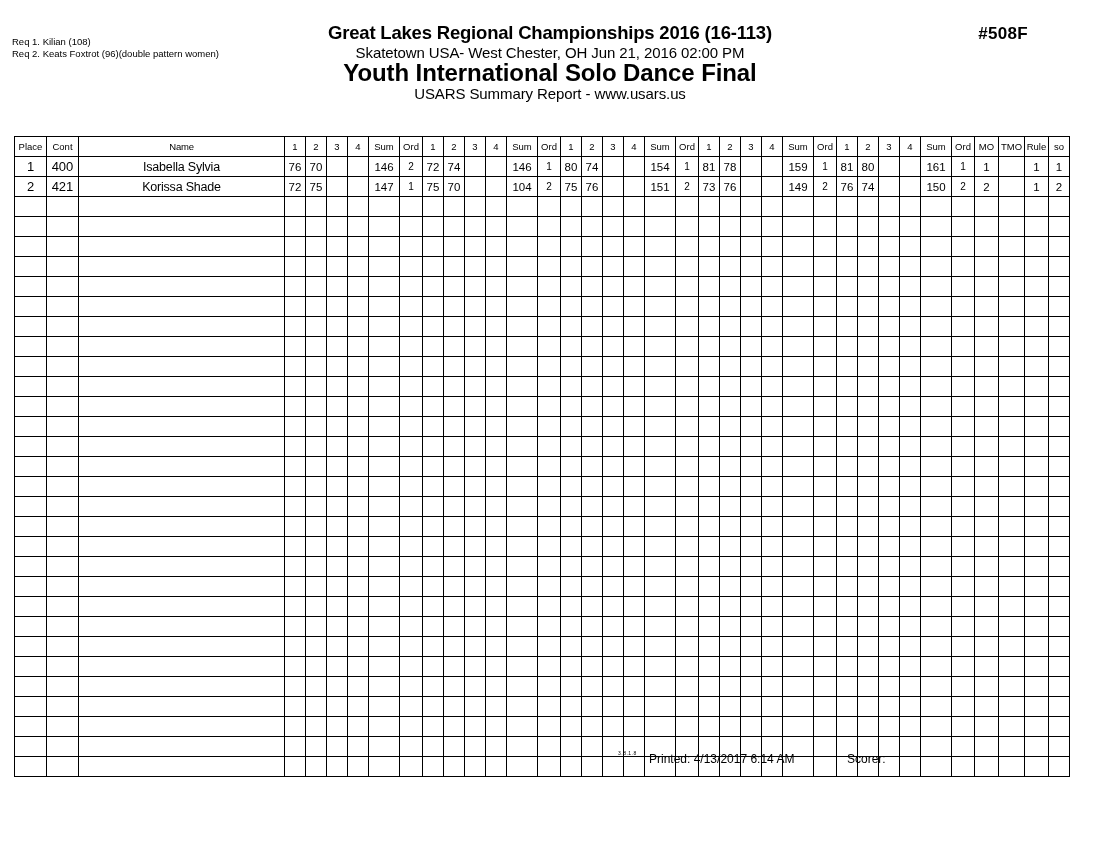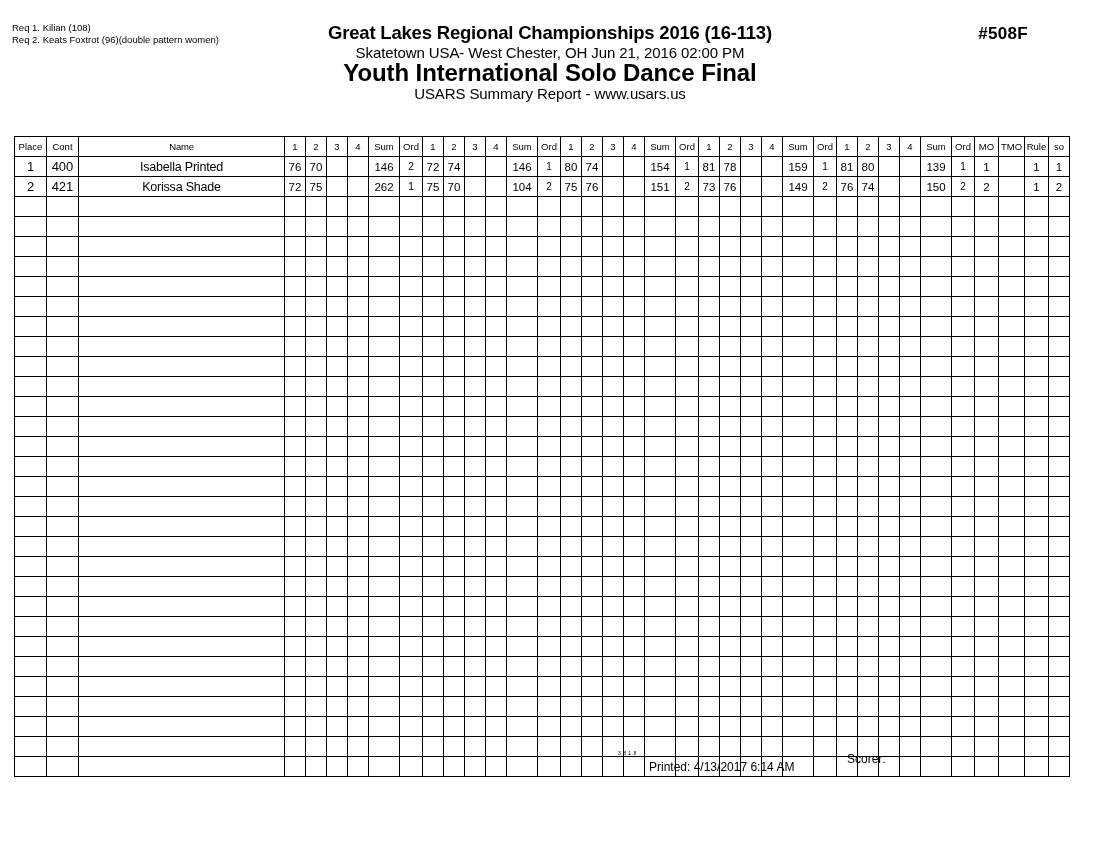--- a/index.html
+++ b/index.html
@@ -13,21 +13,21 @@
     font-family: "Liberation Sans", sans-serif;
     color: #000000;
     position: relative;
     overflow: hidden;
   }
 
   
   #req-block {
     position: absolute;
     left: 12px;
-    top: 22px;
+    top: 36px;
     font-size: 9.5px;
     line-height: 12px;
     white-space: nowrap;
   }
 
   
   #header {
     position: absolute;
     left: 0;
     top: 22px;
@@ -185,21 +185,20 @@
     font-size: 5px;
     letter-spacing: 0.5px;
     color: #000;
   }
   #printed-text {
     position: absolute;
     left: 649px;
     top: 4px;
     font-size: 12px;
     white-space: nowrap;
-    margin-top: 8px;
   }
   #scorer-text {
     position: absolute;
     left: 847px;
     top: 4px;
     font-size: 12px;
     white-space: nowrap;
   }
 </style>
 </head>
@@ -304,21 +303,21 @@
       <td class="tail">MO</td>
       <td class="tail">TMO</td>
       <td class="tail">Rule</td>
       <td class="tail">so</td>
     </tr>
   </tbody>
   <tbody id="rows-body">
       <tr class="data-row">
         <td class="place">1</td>
         <td class="cont">400</td>
-        <td class="name">Isabella Printed</td>
+        <td class="name">Isabella Sylvia</td>
         <td class="score">76</td>
         <td class="score">70</td>
         <td class="score"></td>
         <td class="score"></td>
         <td class="sum">146</td>
         <td class="ord">2</td>
         <td class="score">72</td>
         <td class="score">74</td>
         <td class="score"></td>
         <td class="score"></td>
@@ -333,36 +332,36 @@
         <td class="score">81</td>
         <td class="score">78</td>
         <td class="score"></td>
         <td class="score"></td>
         <td class="sum">159</td>
         <td class="ord">1</td>
         <td class="score">81</td>
         <td class="score">80</td>
         <td class="score"></td>
         <td class="score"></td>
-        <td class="sum">139</td>
+        <td class="sum">161</td>
         <td class="ord">1</td>
         <td class="tail">1</td>
         <td class="tail"></td>
         <td class="tail">1</td>
         <td class="tail">1</td>
       </tr>
       <tr class="data-row">
         <td class="place">2</td>
         <td class="cont">421</td>
         <td class="name">Korissa Shade</td>
         <td class="score">72</td>
         <td class="score">75</td>
         <td class="score"></td>
         <td class="score"></td>
-        <td class="sum">262</td>
+        <td class="sum">147</td>
         <td class="ord">1</td>
         <td class="score">75</td>
         <td class="score">70</td>
         <td class="score"></td>
         <td class="score"></td>
         <td class="sum">104</td>
         <td class="ord">2</td>
         <td class="score">75</td>
         <td class="score">76</td>
         <td class="score"></td>

